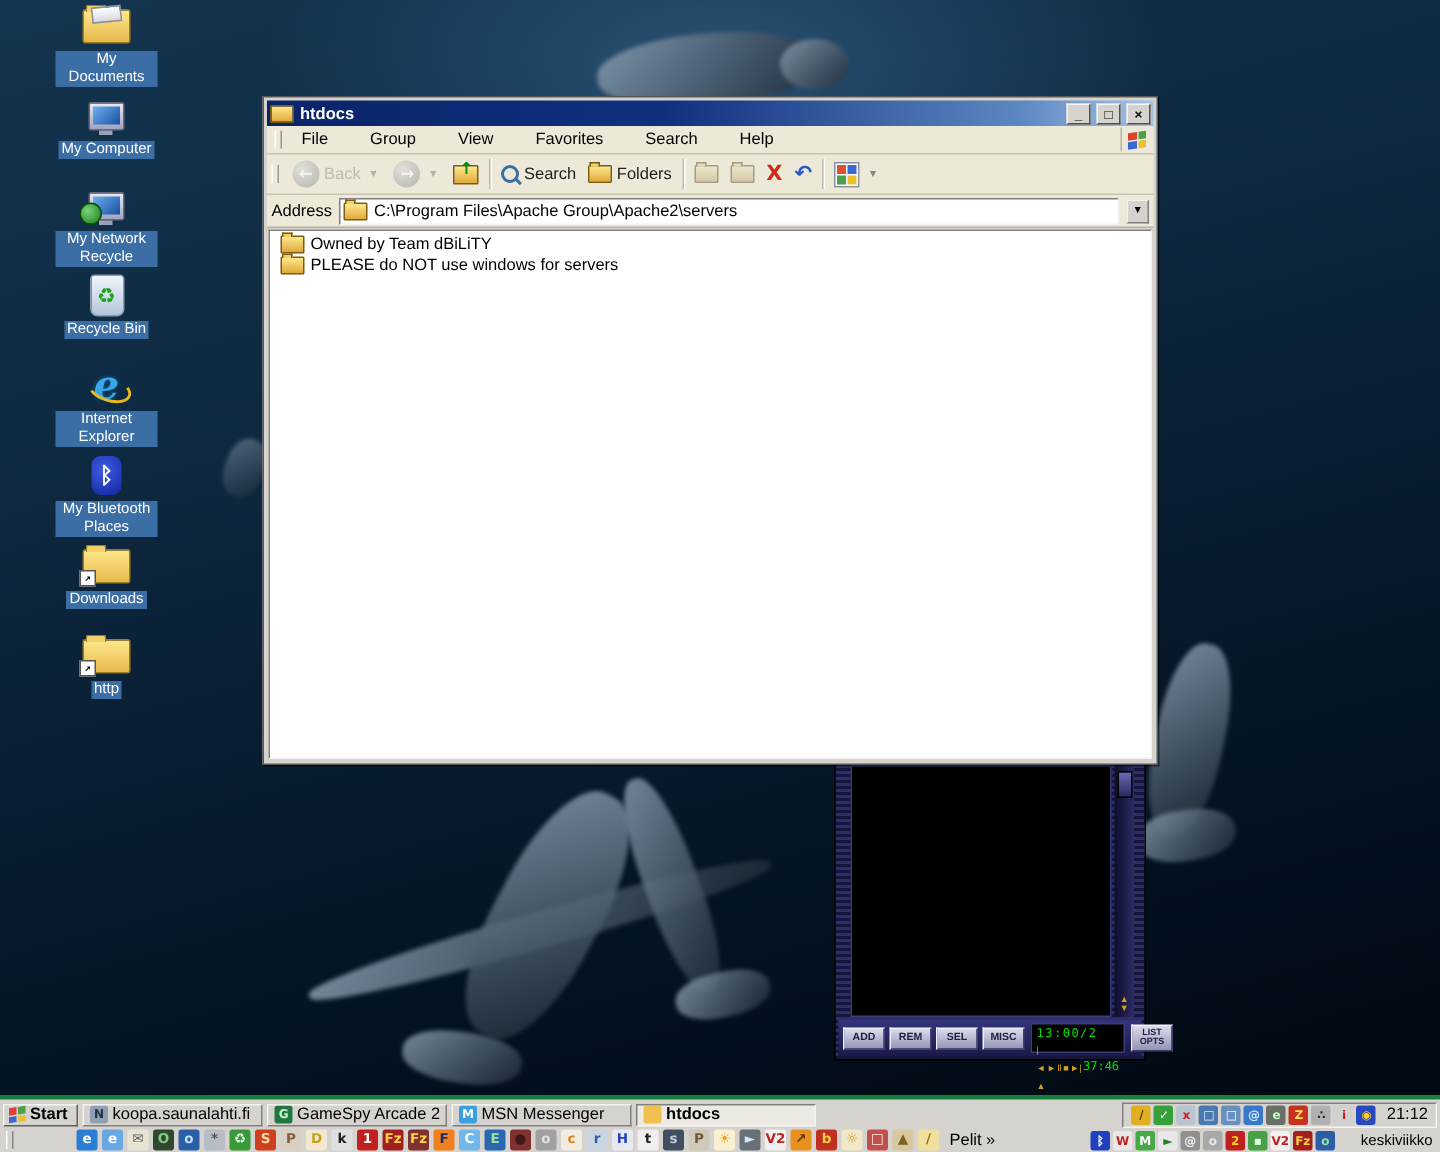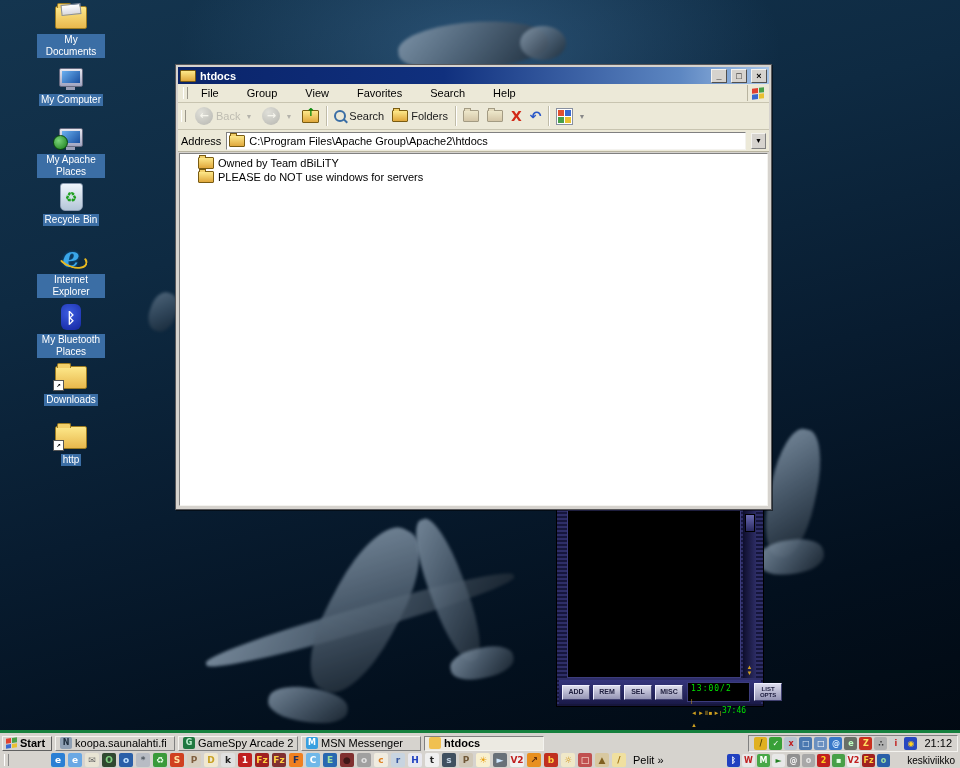--- a/index.html
+++ b/index.html
@@ -87,21 +87,21 @@
   .views-grid{width:13px;height:13px;display:grid;grid-template-columns:1fr 1fr;grid-template-rows:1fr 1fr;
       gap:1px;background:#fff;border:1px solid #8890a0;padding:1px;}
   .addrbar{height:21px;flex:none;display:flex;align-items:center;background:#ece9d8;gap:5px;
       padding:0 3px;border-bottom:1px solid #b8b4a0;}
   .addr-combo{flex:1;height:16px;background:#fff;border:1px solid;border-color:#808080 #f4f3ef #f4f3ef #808080;
       display:flex;align-items:center;gap:4px;padding:0 2px;}
   .addr-drop{width:15px;height:16px;flex:none;background:#d6d3ce;border:1px solid;
       border-color:#f4f3ef #808080 #808080 #f4f3ef;font-size:7px;text-align:center;padding:0;}
   .content{flex:1;background:#fff;border:1px solid;border-color:#808080 #f4f3ef #f4f3ef #808080;
       margin:1px;overflow:hidden;padding-top:2px;}
-  .file-row{display:flex;align-items:center;gap:4px;height:14px;padding-left:18px;text-align:right;}
+  .file-row{display:flex;align-items:center;gap:4px;height:14px;padding-left:7px;text-align:right;}
   
   #winamp{position:absolute;left:556px;top:509px;width:206px;height:196px;z-index:2;
       background:repeating-linear-gradient(0deg,#16163c 0 2px,#2e2e68 2px 4px);border:1px solid #000;}
   .wa-list{position:absolute;left:10px;top:0;right:22px;bottom:28px;background:#000;border:1px solid #3c3c7c;}
   .wa-scroll{position:absolute;right:7px;top:0;width:13px;bottom:28px;
       background:linear-gradient(90deg,#0e0e2c,#2c2c64);}
   .wa-handle{position:absolute;top:4px;left:2px;width:8px;height:16px;
       background:linear-gradient(#6a6ab0,#2a2a60);border:1px solid #000;}
   .wa-updown{position:absolute;left:0;right:0;bottom:2px;color:#d0a020;font-size:6px;line-height:6px;
       text-align:center;}
@@ -181,21 +181,21 @@
       </div>
       <div><span class="dlabel">My Computer</span></div>
     </div>
     <div class="dicon">
       <div class="art">
         <span class="mon">
           <span class="scr"></span>
           <span class="globe"></span>
         </span>
       </div>
-      <div><span class="dlabel">My Apache Places</span></div>
+      <div><span class="dlabel">My Network Recycle</span></div>
     </div>
     <div class="dicon">
       <div class="art">
         <span class="bin">♻</span>
       </div>
       <div><span class="dlabel">Recycle Bin</span></div>
     </div>
     <div class="dicon">
       <div class="art">
         <span class="iee">e</span>
@@ -321,21 +321,21 @@
           <i style="background:#48a048"></i>
           <i style="background:#e8c030"></i>
       </span>
       <span class="ddarrow">▼</span>
     </button>
   </div>
   <div class="addrbar">
     <span>Address</span>
     <span class="addr-combo">
       <span class="minifold"></span>
-      <span>C:\Program Files\Apache Group\Apache2\htdocs</span>
+      <span>C:\Program Files\Apache Group\Apache2\servers</span>
     </span>
     <button class="addr-drop">▼</button>
   </div>
   <div class="content" id="file-list">
       <div class="file-row">
         <span class="minifold"></span>
         <span class="file-name">Owned by Team dBiLiTY</span>
       </div>
       <div class="file-row">
         <span class="minifold"></span>

